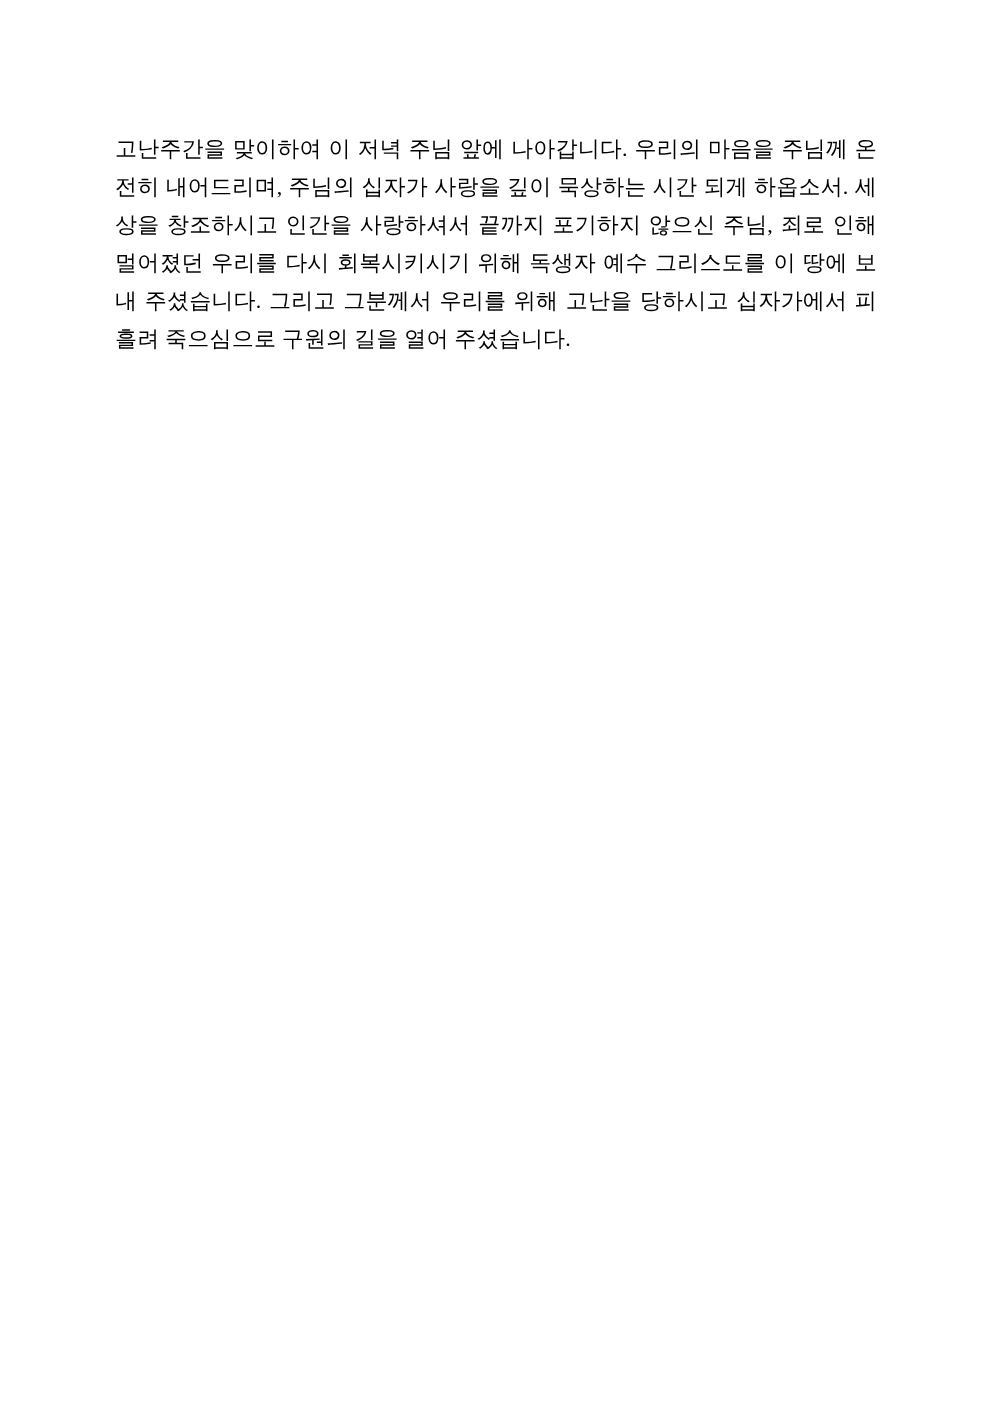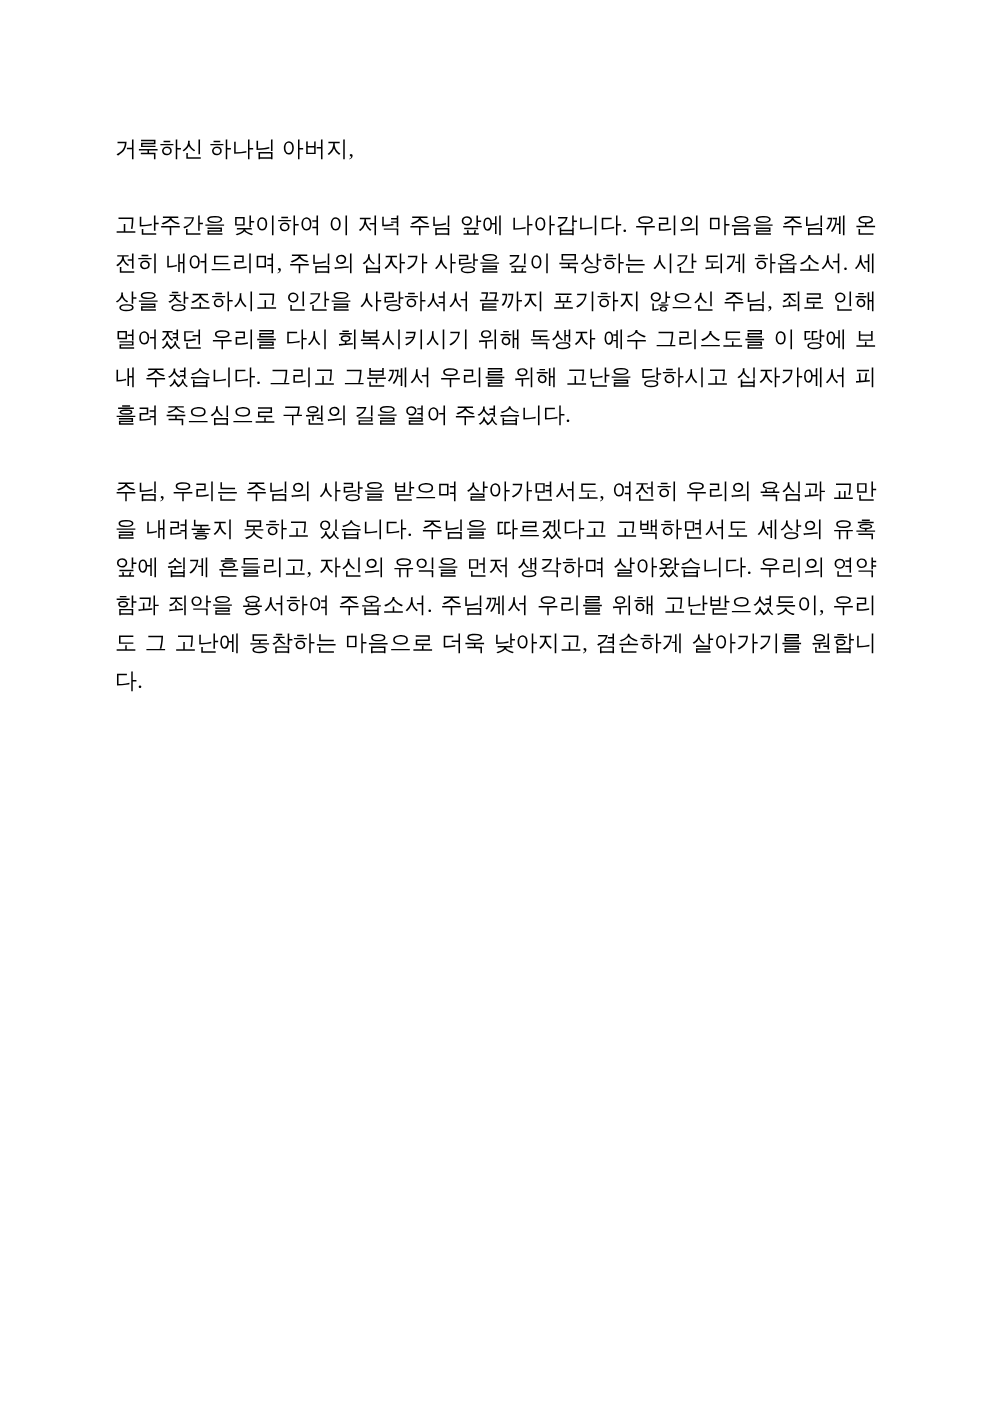--- a/index.html
+++ b/index.html
@@ -29,16 +29,14 @@
     color: #000000;
   }
   .para.greeting {
     text-align: left;
   }
 </style>
 </head>
 <body>
 
 <div class="page">
-  <p class="para greeting">거룩하신 하나님 아버지,</p>
   <p class="para">고난주간을 맞이하여 이 저녁 주님 앞에 나아갑니다. 우리의 마음을 주님께 온전히 내어드리며, 주님의 십자가 사랑을 깊이 묵상하는 시간 되게 하옵소서. 세상을 창조하시고 인간을 사랑하셔서 끝까지 포기하지 않으신 주님, 죄로 인해 멀어졌던 우리를 다시 회복시키시기 위해 독생자 예수 그리스도를 이 땅에 보내 주셨습니다. 그리고 그분께서 우리를 위해 고난을 당하시고 십자가에서 피 흘려 죽으심으로 구원의 길을 열어 주셨습니다.</p>
-  <p class="para">주님, 우리는 주님의 사랑을 받으며 살아가면서도, 여전히 우리의 욕심과 교만을 내려놓지 못하고 있습니다. 주님을 따르겠다고 고백하면서도 세상의 유혹 앞에 쉽게 흔들리고, 자신의 유익을 먼저 생각하며 살아왔습니다. 우리의 연약함과 죄악을 용서하여 주옵소서. 주님께서 우리를 위해 고난받으셨듯이, 우리도 그 고난에 동참하는 마음으로 더욱 낮아지고, 겸손하게 살아가기를 원합니다.</p>
 </div>
 
 </body></html>

